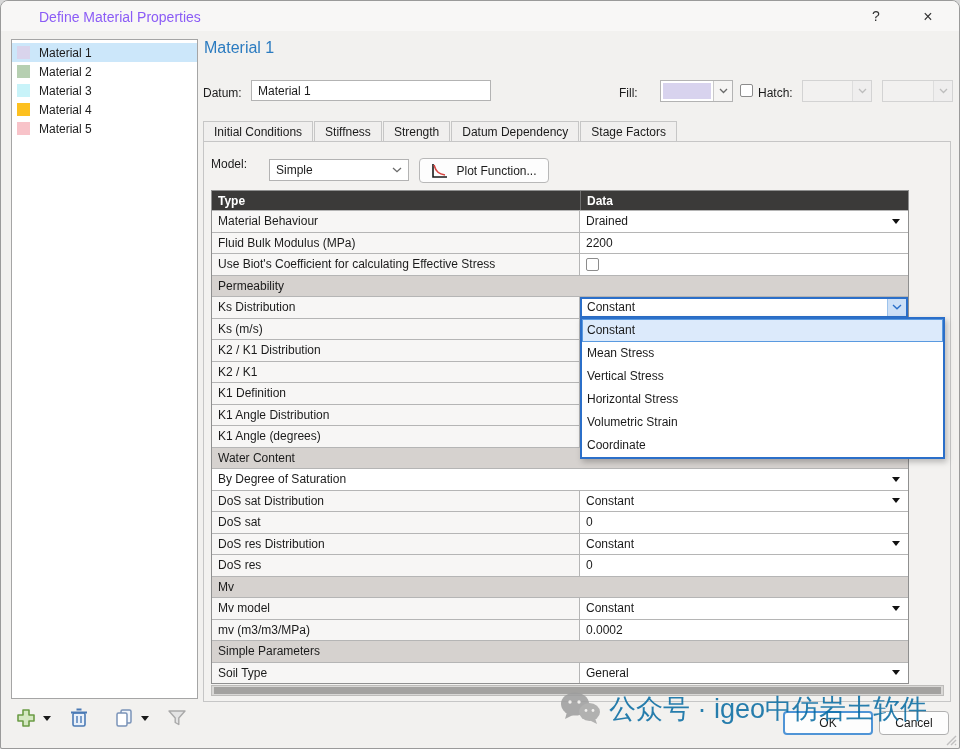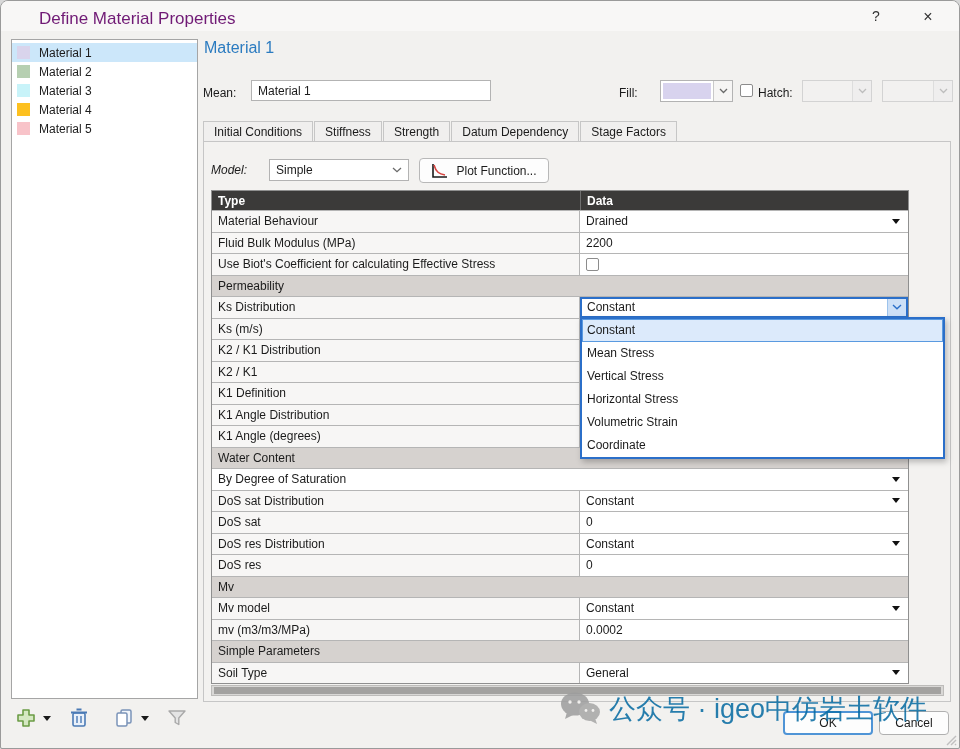--- a/index.html
+++ b/index.html
@@ -2,21 +2,21 @@
 <html><head>
 <meta charset="utf-8">
 <style>
   * { margin:0; padding:0; box-sizing:border-box; }
   body { background:#d8d8d8; font-family:"Liberation Sans", sans-serif; }
   .dialog{ position:relative; width:960px; height:749px; background:#f2f1ef;
     border:1px solid #9a9a9a; border-radius:8px 8px 2px 2px; overflow:hidden;
     color:#1b1b1b; font-size:12px; }
   
   .titlebar{ position:absolute; top:0; left:0; right:0; height:30px; background:#f8f7f6; }
-  .title{ position:absolute; left:38px; top:8px; font-size:17px; color:#701a75; }
+  .title{ position:absolute; left:38px; top:8px; font-size:14px; color:#8b5cf6; }
   .tb-btn{ position:absolute; top:4px; width:34px; height:23px; text-align:center;
     line-height:23px; font-size:14px; color:#333; cursor:default; }
   .help-btn{ right:66px; }
   .close-btn{ right:14px; font-size:16px; }
   
   .materials-panel{ position:absolute; left:10px; top:38px; width:187px; height:660px;
     background:#fff; border:1px solid #a5a5a5; padding-top:3px; }
   .material-item{ display:flex; align-items:center; height:19px; cursor:default; }
   .material-item.selected{ background:#cce7fa; }
   .swatch{ width:13px; height:13px; margin:0 9px 0 5px; flex:none; }
@@ -121,21 +121,21 @@
         <span>Material 4</span>
       </div>
       <div class="material-item">
         <span class="swatch" style="background: rgb(248, 195, 201);"></span>
         <span>Material 5</span>
       </div>
     </div>
 
   <div class="main-title">Material 1</div>
 
-  <span class="lbl" style="left:202px; top:85px;">Mean:</span>
+  <span class="lbl" style="left:202px; top:85px;">Datum:</span>
   <input class="name-input" type="text" value="Material 1" style="">
 
   <span class="lbl" style="left:618px; top:85px;">Fill:</span>
   <div class="combo" style="left:659px; top:79px; width:73px;">
     <span class="fillarea" style="background: rgb(216, 211, 238);"></span>
     <span class="arrowbtn">
       <svg width="9" height="6" viewBox="0 0 9 6">
           <polyline points="1,1 4.5,4.5 8,1" fill="none" stroke="#6a6a6a" stroke-width="1.3"></polyline>
         </svg>
     </span>
@@ -162,21 +162,21 @@
 
   <div class="tabs">
       <div class="tab">Initial Conditions</div>
       <div class="tab">Stiffness</div>
       <div class="tab">Strength</div>
       <div class="tab">Datum Dependency</div>
       <div class="tab">Stage Factors</div>
     </div>
   <div class="panel"></div>
 
-  <span class="lbl" style="left:210px; top:162px;font-style:italic;">Model:</span>
+  <span class="lbl" style="left:210px; top:156px;">Model:</span>
   <div class="model-select">
     <span>Simple</span>
     <svg width="10" height="6" viewBox="0 0 10 6">
         <polyline points="1,1 5,4.7 9,1" fill="none" stroke="#6a6a6a" stroke-width="1.3"></polyline>
       </svg>
   </div>
   <div class="plot-btn">
     <svg width="17" height="16" viewBox="0 0 17 16">
       <polyline points="2,1 2,14 16,14" fill="none" stroke="#1a1a1a" stroke-width="1.6"></polyline>
       <path d="M3,2 C 5,9 8,11 14,12" fill="none" stroke="#d64541" stroke-width="1.6"></path>

